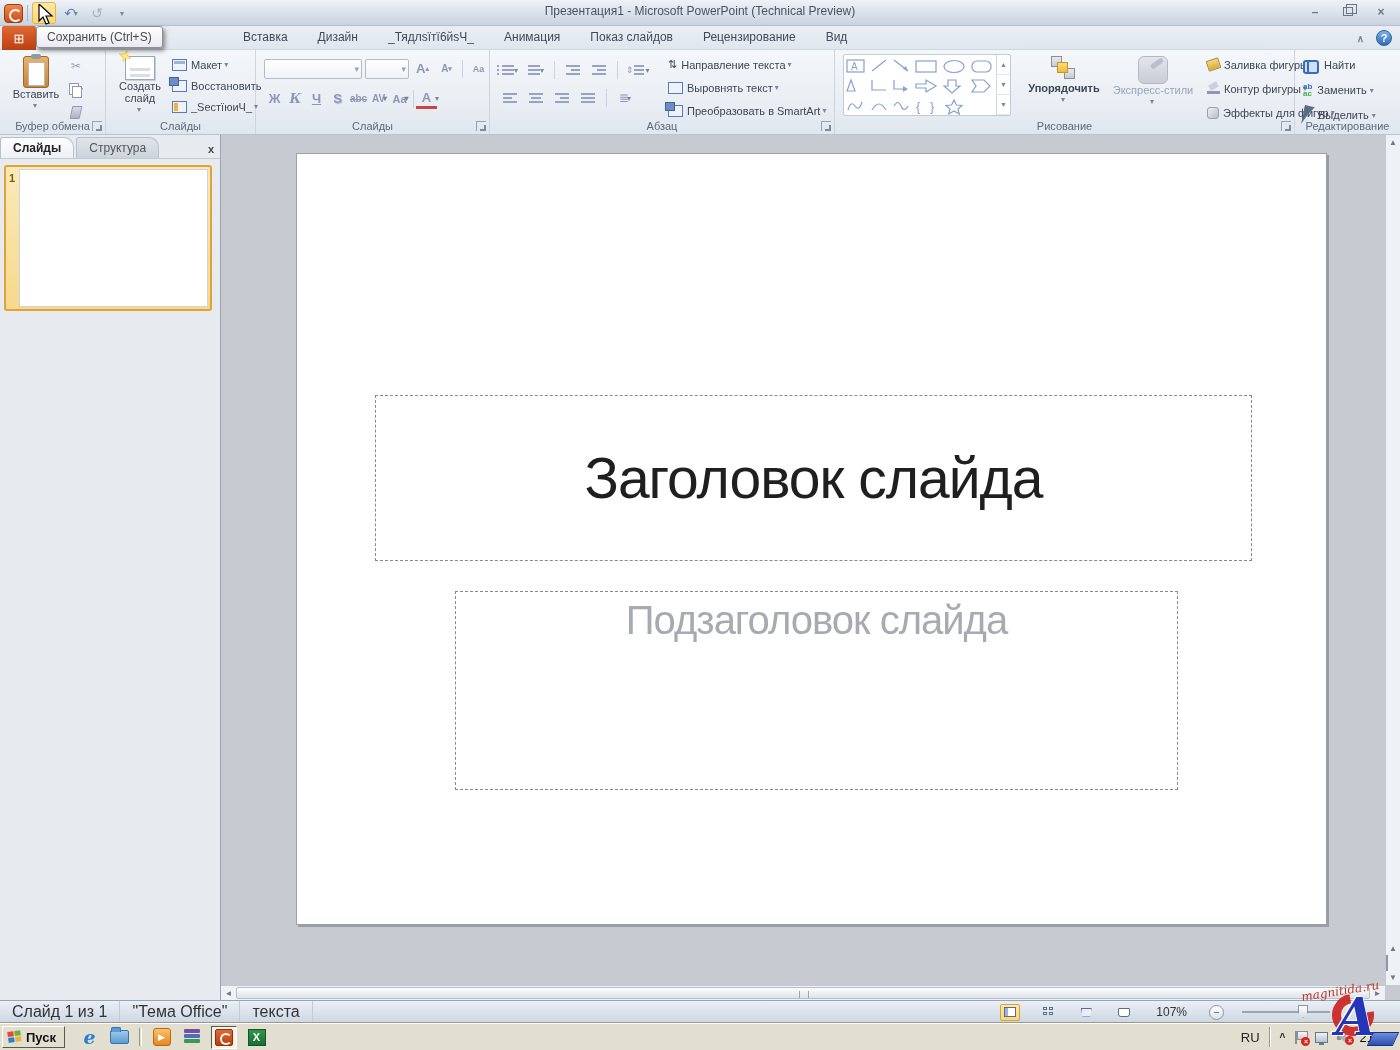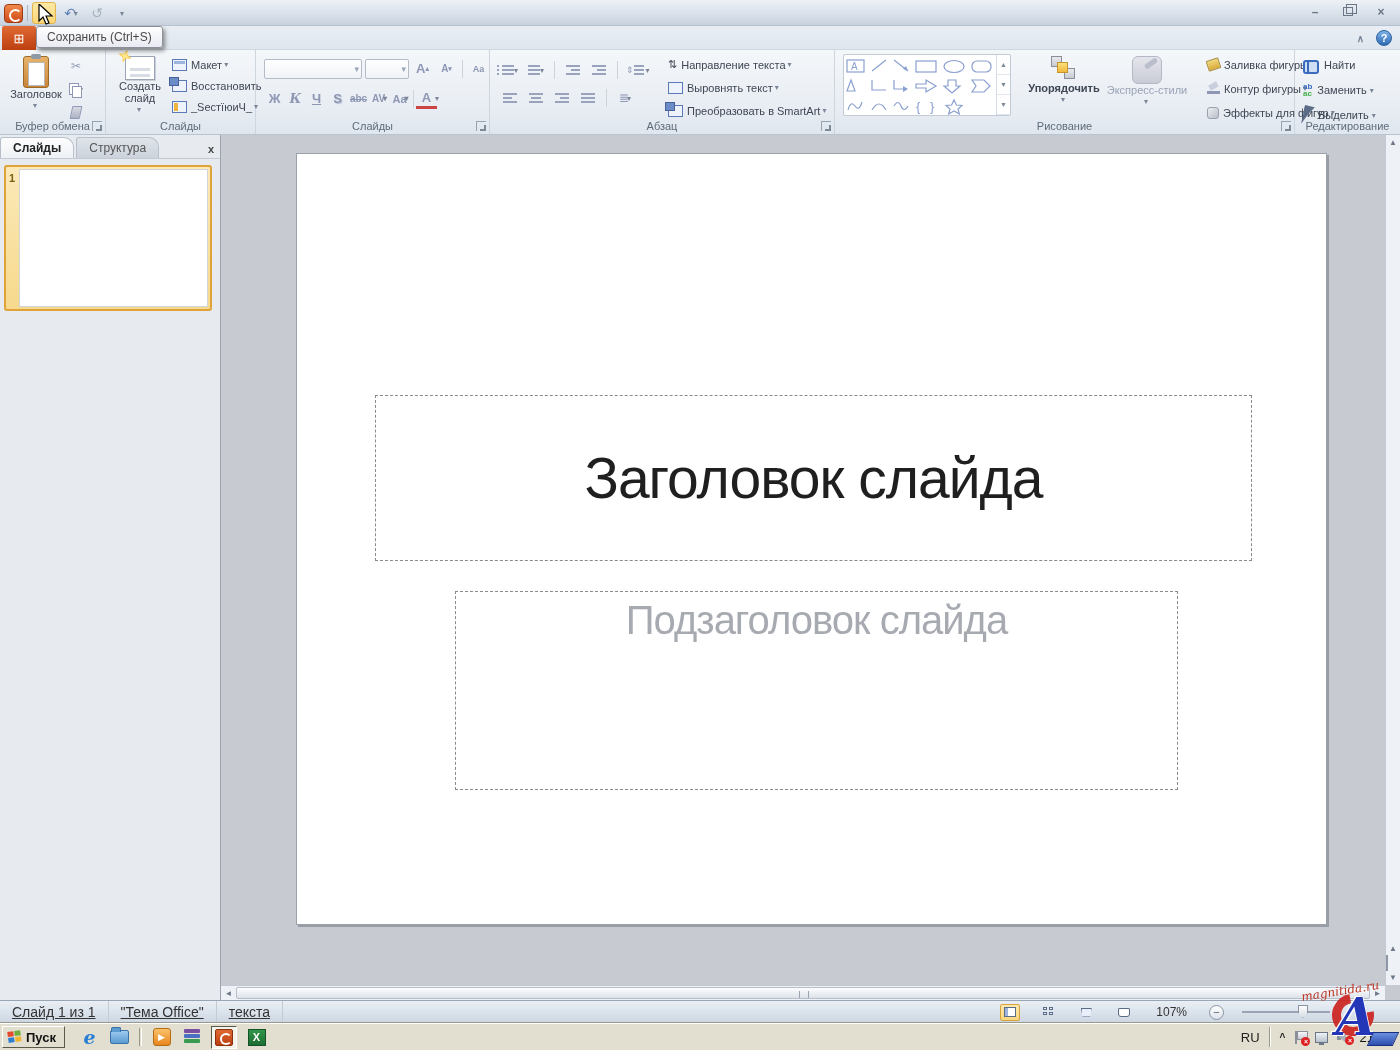--- a/index.html
+++ b/index.html
@@ -154,21 +154,21 @@
   .hs-thumb::after { content:""; position:absolute; left:50%; top:3px; width:8px; height:7px;
     border-left:1px solid #9aa3b0; border-right:1px solid #9aa3b0; margin-left:-4px; }
   .vscroll { position:absolute; right:0; top:135px; width:15px; height:850px; background:#eef1f5; border-left:1px solid #c2c9d2; }
   .vs-btn { width:14px; height:15px; display:flex; align-items:center; justify-content:center; font-size:8px; color:#6e7888; }
   .vs-cluster { position:absolute; bottom:0; left:0; width:14px; }
   .vs-box { width:10px; height:9px; margin:3px auto; border:1px solid #8e97a6; background:#fff; }
 
   
   .statusbar { position:absolute; left:0; top:1000px; width:1400px; height:23px;
     background:linear-gradient(#eaeff5,#ccd6e2); border-top:1px solid #98a5b5; display:flex; align-items:center; }
-  .st-cell { padding:0 12px; font-size:14px; color:#333; height:100%; display:flex; align-items:center; border-right:1px solid #c3ccd6;text-decoration:underline; }
+  .st-cell { padding:0 12px; font-size:16px; color:#333; height:100%; display:flex; align-items:center; border-right:1px solid #c3ccd6; }
   .st-right { margin-left:auto; display:flex; align-items:center; gap:18px; padding-right:70px; }
   .viewbtn { width:20px; height:17px; display:flex; align-items:center; justify-content:center; border-radius:2px; }
   .viewbtn.active { border:1px solid #d9a33c; background:linear-gradient(#fde9ae,#f8d67d); }
   .vb-normal { width:12px; height:10px; border:1px solid #5b6c86; position:relative; background:#fff; }
   .vb-normal::before { content:""; position:absolute; left:0; top:0; width:3px; height:8px; background:#9db4dd; }
   .vb-grid { width:11px; height:10px; position:relative; }
   .vb-grid i { position:absolute; width:4px; height:3px; border:1px solid #5b6c86; background:#e8eefc; }
   .vb-show { width:11px; height:9px; background:#e8eefc; border:1px solid #5b6c86; clip-path:polygon(0 0,100% 0,85% 100%,15% 100%); }
   .vb-read { width:12px; height:9px; border:1px solid #5b6c86; border-radius:1px 1px 3px 3px; background:linear-gradient(90deg,#fff 48%,#9db4dd 48%,#9db4dd 52%,#fff 52%); }
   .zoomtext { font-size:12px; color:#333; margin:0 4px; }
@@ -245,47 +245,57 @@
           <span>↶</span>
           <span class="tiny-dd">▾</span>
         </span>
       <span class="qat-btn dis">
           <span>↺</span>
         </span>
       <span class="qat-btn">
           <span class="tiny-dd">▾</span>
         </span>
     </div>
+    <div class="win-title">Презентация1  -  Microsoft PowerPoint (Technical Preview)</div>
     <div class="winbtns">
       <span class="winbtn">–</span>
       <span class="winbtn">
           <span class="restore-glyph"></span>
         </span>
       <span class="winbtn">×</span>
     </div>
   </div>
 
   <div class="tabrow">
     <div class="filetab">
         <span>⊞</span>
       </div>
+    <div class="tabs">
+      <span class="rtab">Вставка</span>
+      <span class="rtab">Дизайн</span>
+      <span class="rtab">_Тядлsїтї6йsЧ_</span>
+      <span class="rtab">Анимация</span>
+      <span class="rtab">Показ слайдов</span>
+      <span class="rtab">Рецензирование</span>
+      <span class="rtab">Вид</span>
+    </div>
   </div>
   <div class="ribbon-right">
     <span class="chev">∧</span>
     <span class="helpbtn">?</span>
   </div>
 
   <div class="tooltip">Сохранить (Ctrl+S)</div>
 
   <div class="ribbon">
 
     <div class="group" style="left:0;width:106px;">
       <div class="bigbtn" style="position:absolute;left:8px;top:2px;">
         <span class="clip-ic"></span>
-        <span>Заголовок</span>
+        <span>Вставить</span>
         <span class="tiny-dd">▾</span>
       </div>
       <div style="position:absolute;left:66px;top:6px;display:flex;flex-direction:column;gap:3px;">
         <span class="sbtn">
             <span>✂</span>
           </span>
         <span class="sbtn">
             <span class="copy-ic"></span>
             <span class="tiny-dd">▾</span>
           </span>
@@ -504,21 +514,21 @@
       </div>
       <div class="bigbtn" style="position:absolute;left:186px;top:2px;width:86px;">
         <span class="arrange-ic">
             <i class="g1"></i>
             <i class="gold"></i>
             <i class="g2"></i>
           </span>
         <span style="font-weight:bold;">Упорядочить</span>
         <span class="tiny-dd">▾</span>
       </div>
-      <div class="bigbtn muted" style="position:absolute;left:266px;top:2px;width:92px;">
+      <div class="bigbtn muted" style="position:absolute;left:272px;top:2px;width:92px;">
         <span class="qstyle-ic"></span>
         <span>Экспресс-стили</span>
         <span class="tiny-dd">▾</span>
       </div>
       <div style="position:absolute;left:372px;top:4px;display:flex;flex-direction:column;gap:3px;">
         <div class="srow muted">
             <span class="fill-ic"></span>
             <span>Заливка фигуры</span>
             <span class="tiny-dd">▾</span>
           </div>

